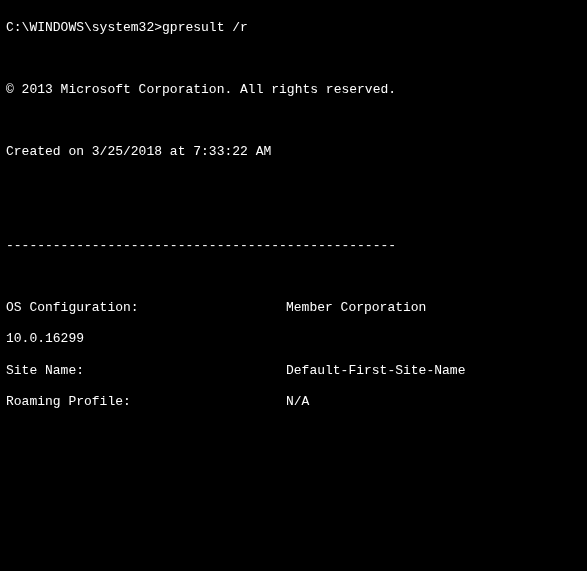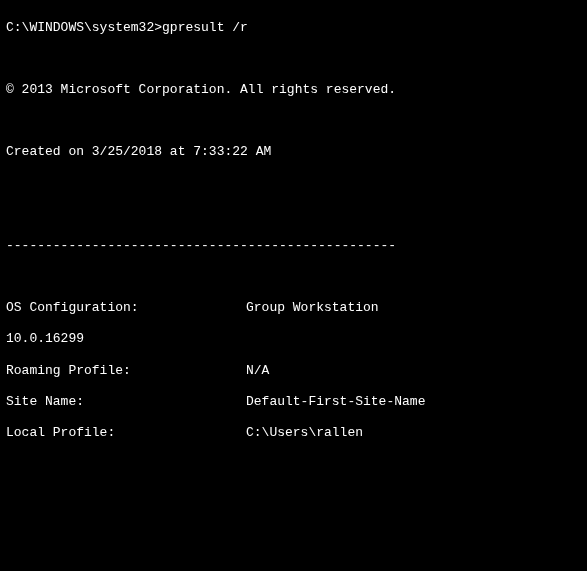--- a/index.html
+++ b/index.html
@@ -16,41 +16,40 @@
       box-sizing: border-box;
     }
     .terminal {
       padding: 4px 6px;
       white-space: pre;
     }
     .line {
       display: block;
       min-height: 1.2em;
     }
-    .kv { display: flex; }
+    .kv { display: flex; gap: 40px; }
     .kv .k { width: 240px; }
   </style>
 </head>
 <body>
 
 <div class="terminal">
 <span class="line"><span>C:\WINDOWS\system32&gt;</span><span>gpresult /r</span></span>
 <span class="line"> </span>
 <span class="line">© 2013 Microsoft Corporation. All rights reserved.</span>
 <span class="line"> </span>
 <span class="line">Created on ‎3/‎25/‎2018 at 7:33:22 AM</span>
 <span class="line"> </span>
 <span class="line"> </span>
 <span class="line">--------------------------------------------------</span>
 <span class="line"> </span>
-<span class="line kv"><span class="k">OS Configuration:</span><span>Group Workstation</span></span>
+<span class="line kv"><span class="k">OS Configuration:</span><span>Member Corporation</span></span>
 <span class="line kv"><span>10.0.16299</span></span>
+<span class="line kv"><span class="k">Site Name:</span><span>Default-First-Site-Name</span></span>
 <span class="line kv"><span class="k">Roaming Profile:</span><span>N/A</span></span>
-<span class="line kv"><span class="k">Site Name:</span><span>Default-First-Site-Name</span></span>
-<span class="line kv"><span class="k">Local Profile:</span><span>C:\Users\rallen</span></span>
 <span class="line"> </span>
 
 
 
 
 
 
 
 
 

